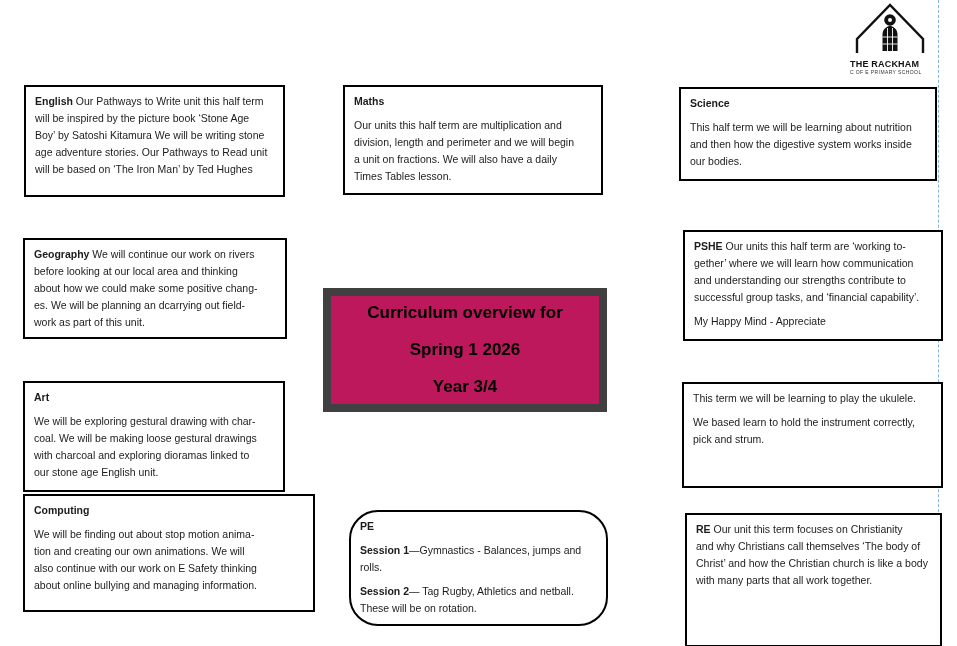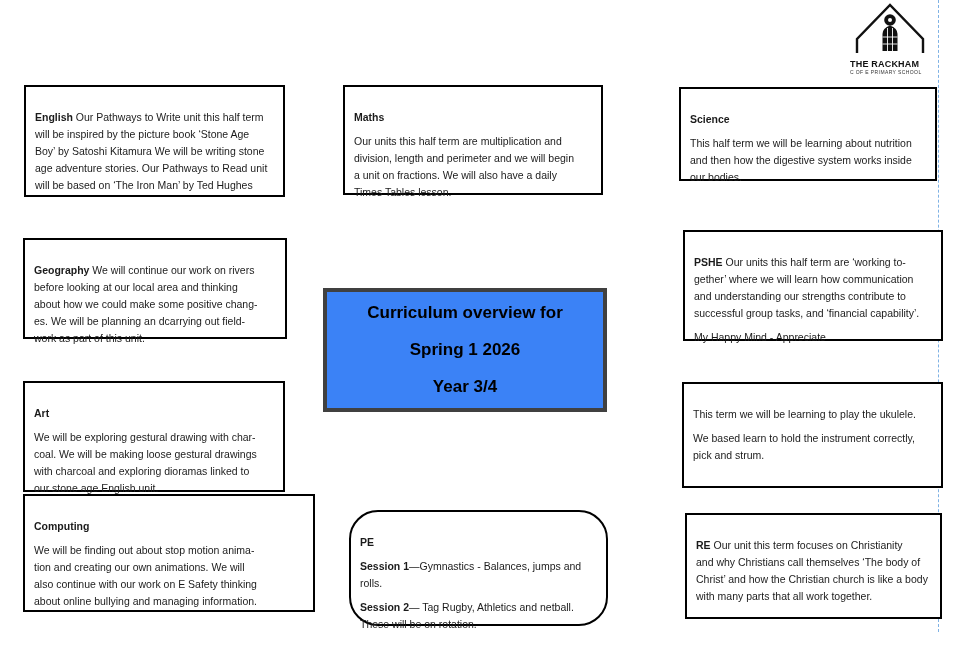--- a/index.html
+++ b/index.html
@@ -14,48 +14,48 @@
   .margin-guide {
     position:absolute; left:938px; top:0; height:632px; width:0;
     border-left:1px dashed #7fb2e5;
     z-index:1;
   }
   .box {
     position:absolute;
     background:#ffffff;
     border:2px solid #000000;
     box-sizing:border-box;
-    padding:22px 9px 4px 9px;
+    padding:6px 9px 4px 9px;
     font-size:10.5px;
     line-height:17px;
     z-index:2;
   }
   .box p { margin:0; white-space:pre-line; }
   .box p + p { margin-top:7px; }
   .hd { font-weight:bold; }
   b.inline-hd { font-weight:bold; }
 
   
   .b-english   { left:24px;  top:85px;  width:261px; height:112px; }
   .b-maths     { left:343px; top:85px;  width:260px; height:110px; }
   .b-science   { left:679px; top:87px;  width:258px; height:94px;  }
   .b-geography { left:23px;  top:238px; width:264px; height:101px; }
   .b-pshe      { left:683px; top:230px; width:260px; height:111px; }
   .b-art       { left:23px;  top:381px; width:262px; height:111px; }
   .b-music     { left:682px; top:382px; width:261px; height:106px; }
   .b-computing { left:23px;  top:494px; width:292px; height:118px; }
   .b-pe        { left:349px; top:510px; width:259px; height:116px;border-radius:29px; }
-  .b-re        { left:685px; top:513px; width:257px; height:106px; }
+  .b-re        { left:685px; top:513px; width:257px; height:134px; }
 
   .title-box {
     position:absolute;
     left:323px; top:288px; width:284px; height:124px;
     box-sizing:border-box;
-    background:#3b82f6;
-    border:4px solid #404040;
+    background:#be185d;
+    border:8px solid #404040;
     z-index:2;
     display:flex; flex-direction:column;
     justify-content:center; align-items:center;
     row-gap:19px;
     font-weight:bold; font-size:17px; color:#000000;
     text-align:center;
   }
   .title-box div { line-height:18px; }
 
   .logo {

